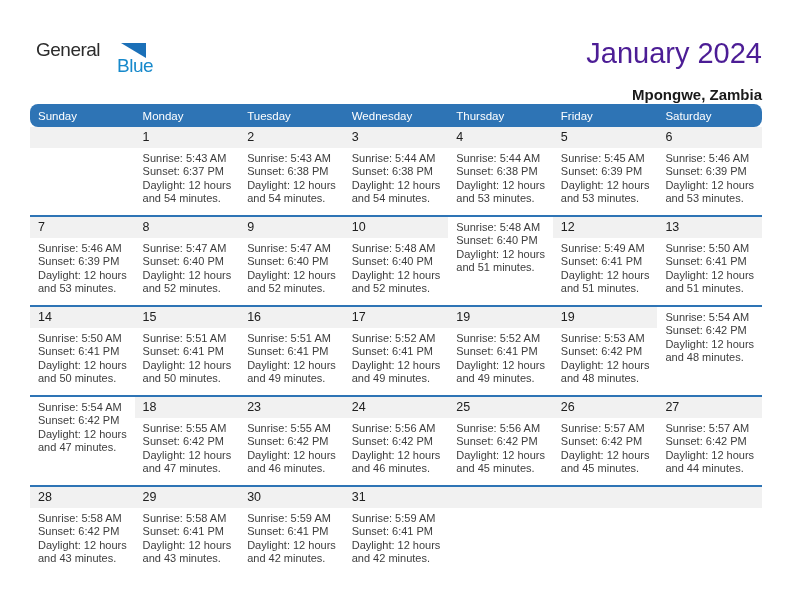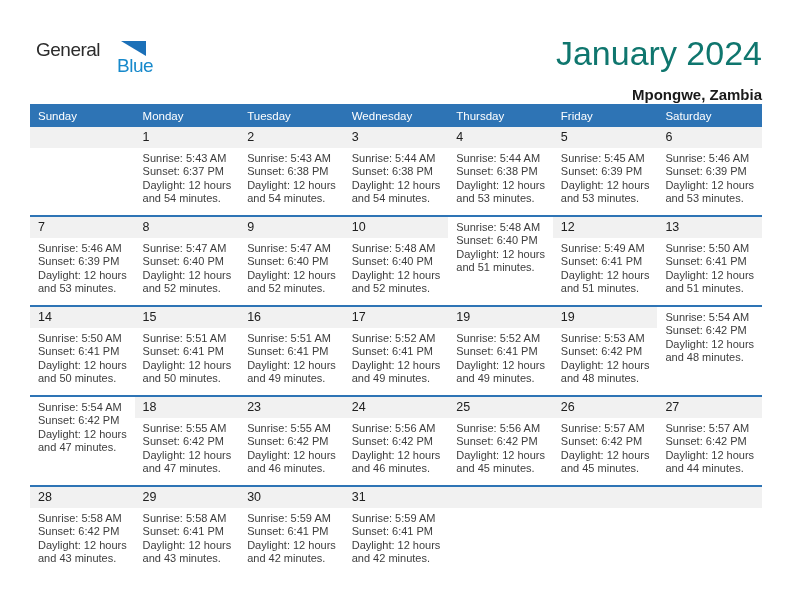--- a/index.html
+++ b/index.html
@@ -6,44 +6,44 @@
   html, body {
     width: 792px; height: 612px;
     background: #ffffff;
     font-family: "Liberation Sans", sans-serif;
     overflow: hidden;
   }
   .page { position: relative; width: 792px; height: 612px; background: #fff; }
 
   
   .logo { position: absolute; left: 36px; top: 40px; }
-  .logo-top { display: flex; align-items: flex-start; gap: 19px; }
+  .logo-top { display: flex; align-items: center; gap: 19px; }
   .logo-general {
     font-size: 19px; color: #2b2b2b; letter-spacing: -0.5px; line-height: 19px;
   }
   .logo-triangle {
     width: 0; height: 0; margin-left: 2px; margin-top: 1px;
     border-top: 15px solid #1b70b8;
     border-left: 25px solid transparent;
   }
   .logo-blue {
     font-size: 19px; color: #1789cb; letter-spacing: -0.5px;
     margin-left: 81px; margin-top: -3px; line-height: 19px;
   }
 
   
   .title-block { position: absolute; right: 30px; top: 36px; text-align: right; }
-  .page-title { font-size: 34px; color: #0f766e; font-weight: 400; line-height: 34px; margin-left: 20px; }
+  .page-title { font-size: 29px; color: #4c1d95; font-weight: 400; line-height: 34px; margin-left: 20px; }
   .page-subtitle { font-size: 15px; color: #1a1a1a; font-weight: 700; margin-top: 16px; }
 
   
   .calendar { position: absolute; left: 30px; top: 104px; width: 732px; }
   .weekday-row {
     display: grid; grid-template-columns: repeat(7, 1fr);
-    background: #2e74b5; height: 23px; align-items: center;
+    background: #2e74b5; height: 23px; align-items: center; border-radius: 8px;
   }
   .weekday {
     color: #ffffff; font-size: 11.5px; padding-left: 8px;
     white-space: nowrap; overflow: hidden;
   }
   .week-row {
     display: grid; grid-template-columns: repeat(7, 1fr);
     height: 90px; border-top: 2px solid #2e74b5;
   }
   .week-row:first-of-type { border-top: none; height: 88px; }

